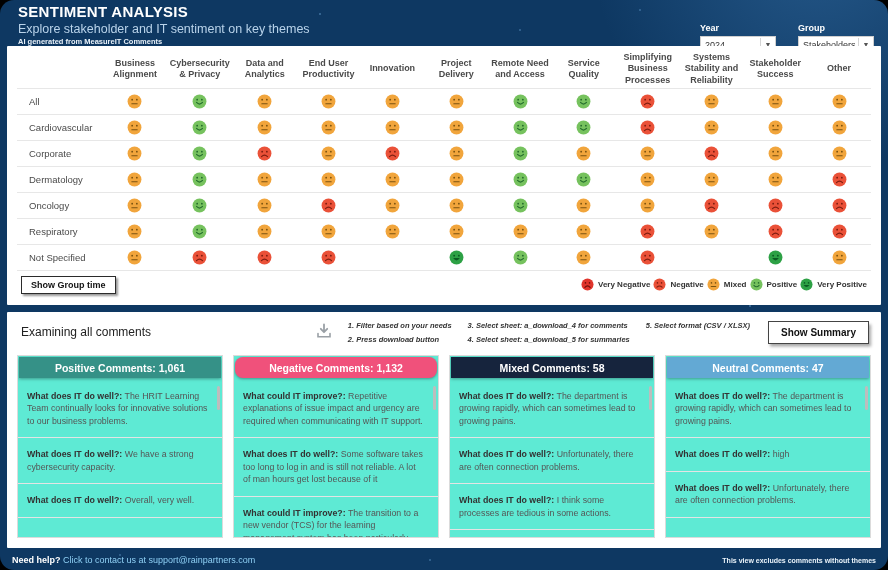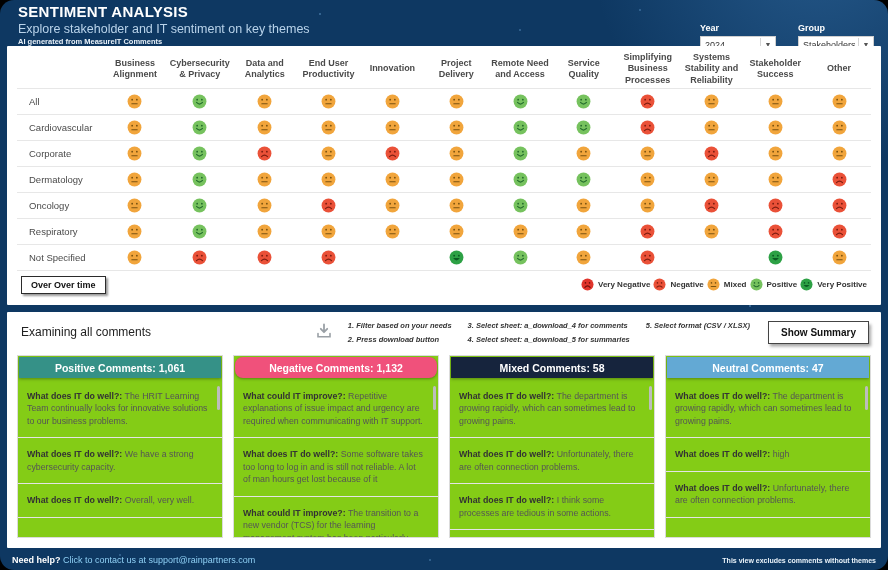--- a/index.html
+++ b/index.html
@@ -39,21 +39,21 @@
   
   .comments-panel{height:236px;margin-top:7px;display:flex;flex-direction:column;}
   .c-header{display:flex;align-items:flex-start;padding:9px 12px 2px 14px;}
   .c-heading{font-size:12px;color:#222;margin-top:4px;}
   .instr-wrap{display:flex;gap:16px;margin-left:auto;margin-right:18px;align-items:flex-start;font-style:italic;}
   .dl-icon{margin-top:2px;}
   .instr-col{display:flex;flex-direction:column;gap:3px;}
   .instr-line{font-size:7.5px;font-weight:600;color:#333;line-height:1.4;}
   .btn-summary{font-size:10px;padding:5px 12px;border:1px solid #444;box-shadow:2px 2.5px 3px rgba(0,0,0,.35);}
   .cpanels{display:grid;grid-template-columns:repeat(4,1fr);gap:10px;padding:8px 10px 10px 10px;flex:1;min-height:0;}
-  .cpanel{border:1px solid #DBDBDB;background:#84cc16;display:flex;flex-direction:column;overflow:hidden;position:relative;}
+  .cpanel{border:1px solid #DBDBDB;background:#5eead4;display:flex;flex-direction:column;overflow:hidden;position:relative;}
   .cpanel-head{flex:0 0 21px;margin:1px 1px 0 1px;display:flex;align-items:center;justify-content:center;color:#fff;font-size:10.5px;font-weight:700;box-shadow:0 1px 3px rgba(0,0,0,.35);}
   .cpanel-body{flex:1;overflow:hidden;position:relative;padding-top:2px;}
   .scroll-thumb{position:absolute;right:2px;top:8px;width:3px;height:24px;background:#BDBDBD;border-radius:2px;}
   .card{padding:10px 14px 10px 9px;font-size:8.8px;line-height:1.42;color:#555;border-bottom:1px solid #E4E4E4;}
   .card:last-child{border-bottom:none;}
   .card b{color:#333;}
   
   .bottombar{margin-top:auto;height:20px;flex:0 0 auto;display:flex;align-items:center;justify-content:space-between;padding:0 12px;color:#fff;}
   .help{font-size:9px;color:#fff;}
   .help b{font-weight:700;}
@@ -765,21 +765,21 @@
           <svg width="15" height="15" viewBox="0 0 16 16">
             <circle cx="8" cy="8" r="7.4" fill="#F1A53C"></circle>
             <circle cx="5.5" cy="6" r="1" fill="#7C5310"></circle>
             <circle cx="10.5" cy="6" r="1" fill="#7C5310"></circle>
             <line x1="5.2" y1="10.4" x2="10.8" y2="10.4" stroke="#7C5310" stroke-width="1.3" stroke-linecap="round"></line>
           </svg>
         </div>
         <div class="mdivider"></div>
       </div>
     <div class="matrix-footer">
-      <button class="btn">Over Over time</button>
+      <button class="btn">Show Group time</button>
       <div class="legend" id="legend">
           <span class="legend-item">
             <svg width="13" height="13" viewBox="0 0 16 16">
               <circle cx="8" cy="8" r="7.4" fill="#E0352C"></circle>
               <circle cx="5.5" cy="6" r="1" fill="#6E0F0A"></circle>
               <circle cx="10.5" cy="6" r="1" fill="#6E0F0A"></circle>
               <path d="M4.8 11.5 Q8 7.9 11.2 11.5" fill="none" stroke="#6E0F0A" stroke-width="1.5" stroke-linecap="round"></path>
             </svg>
             <span>Very Negative</span>
           </span>

